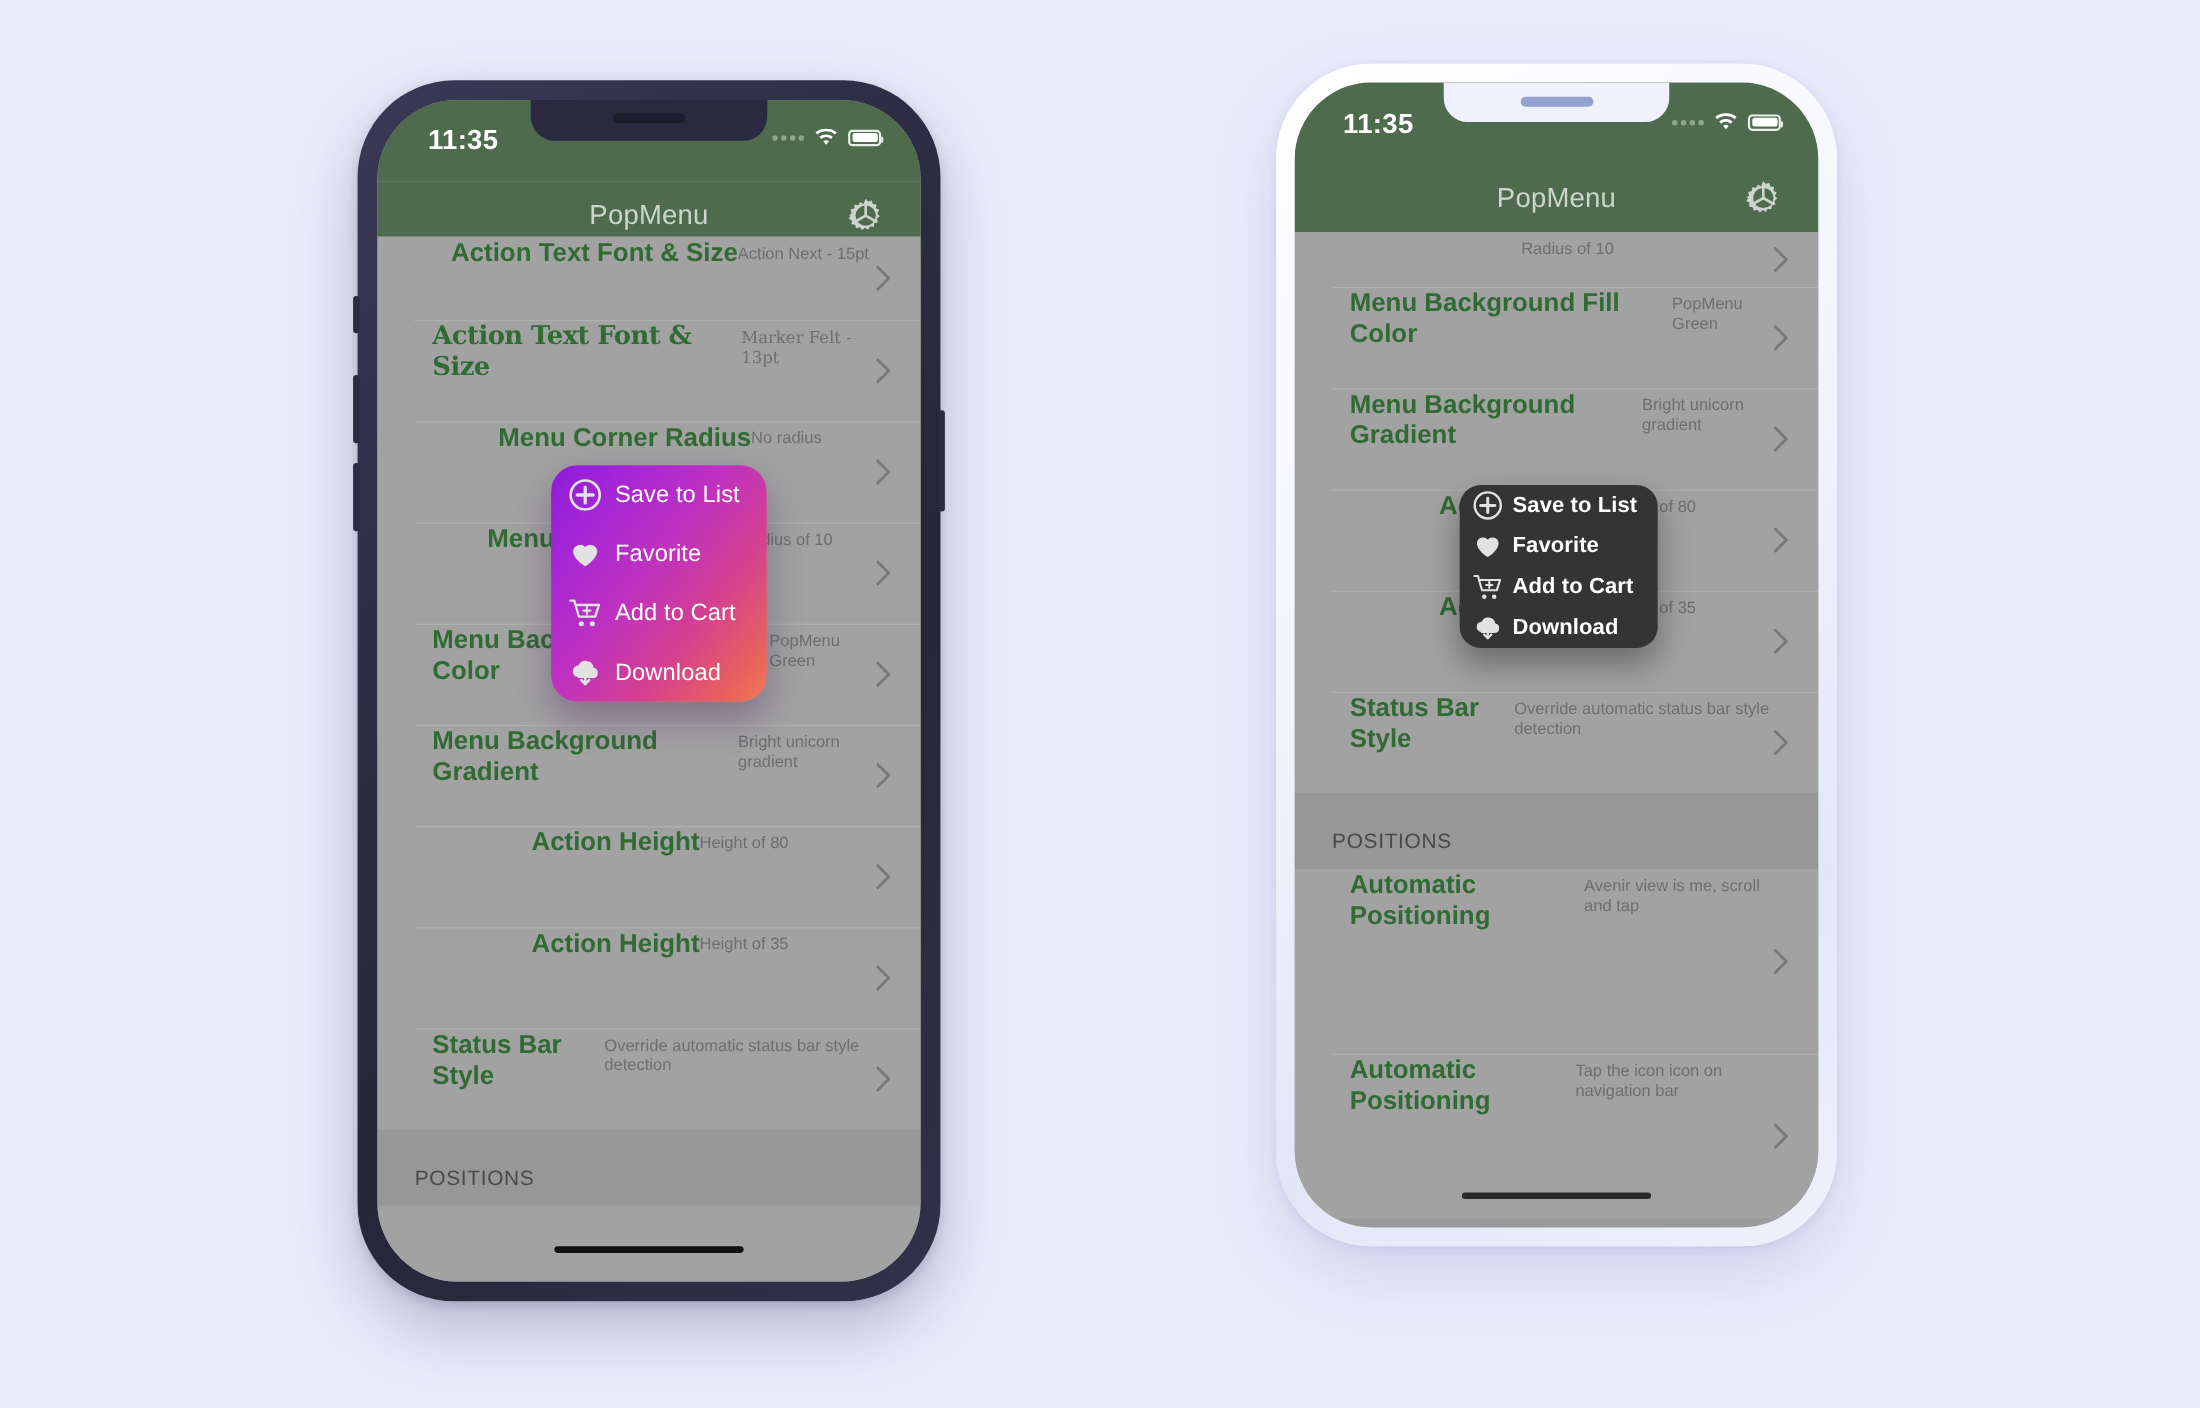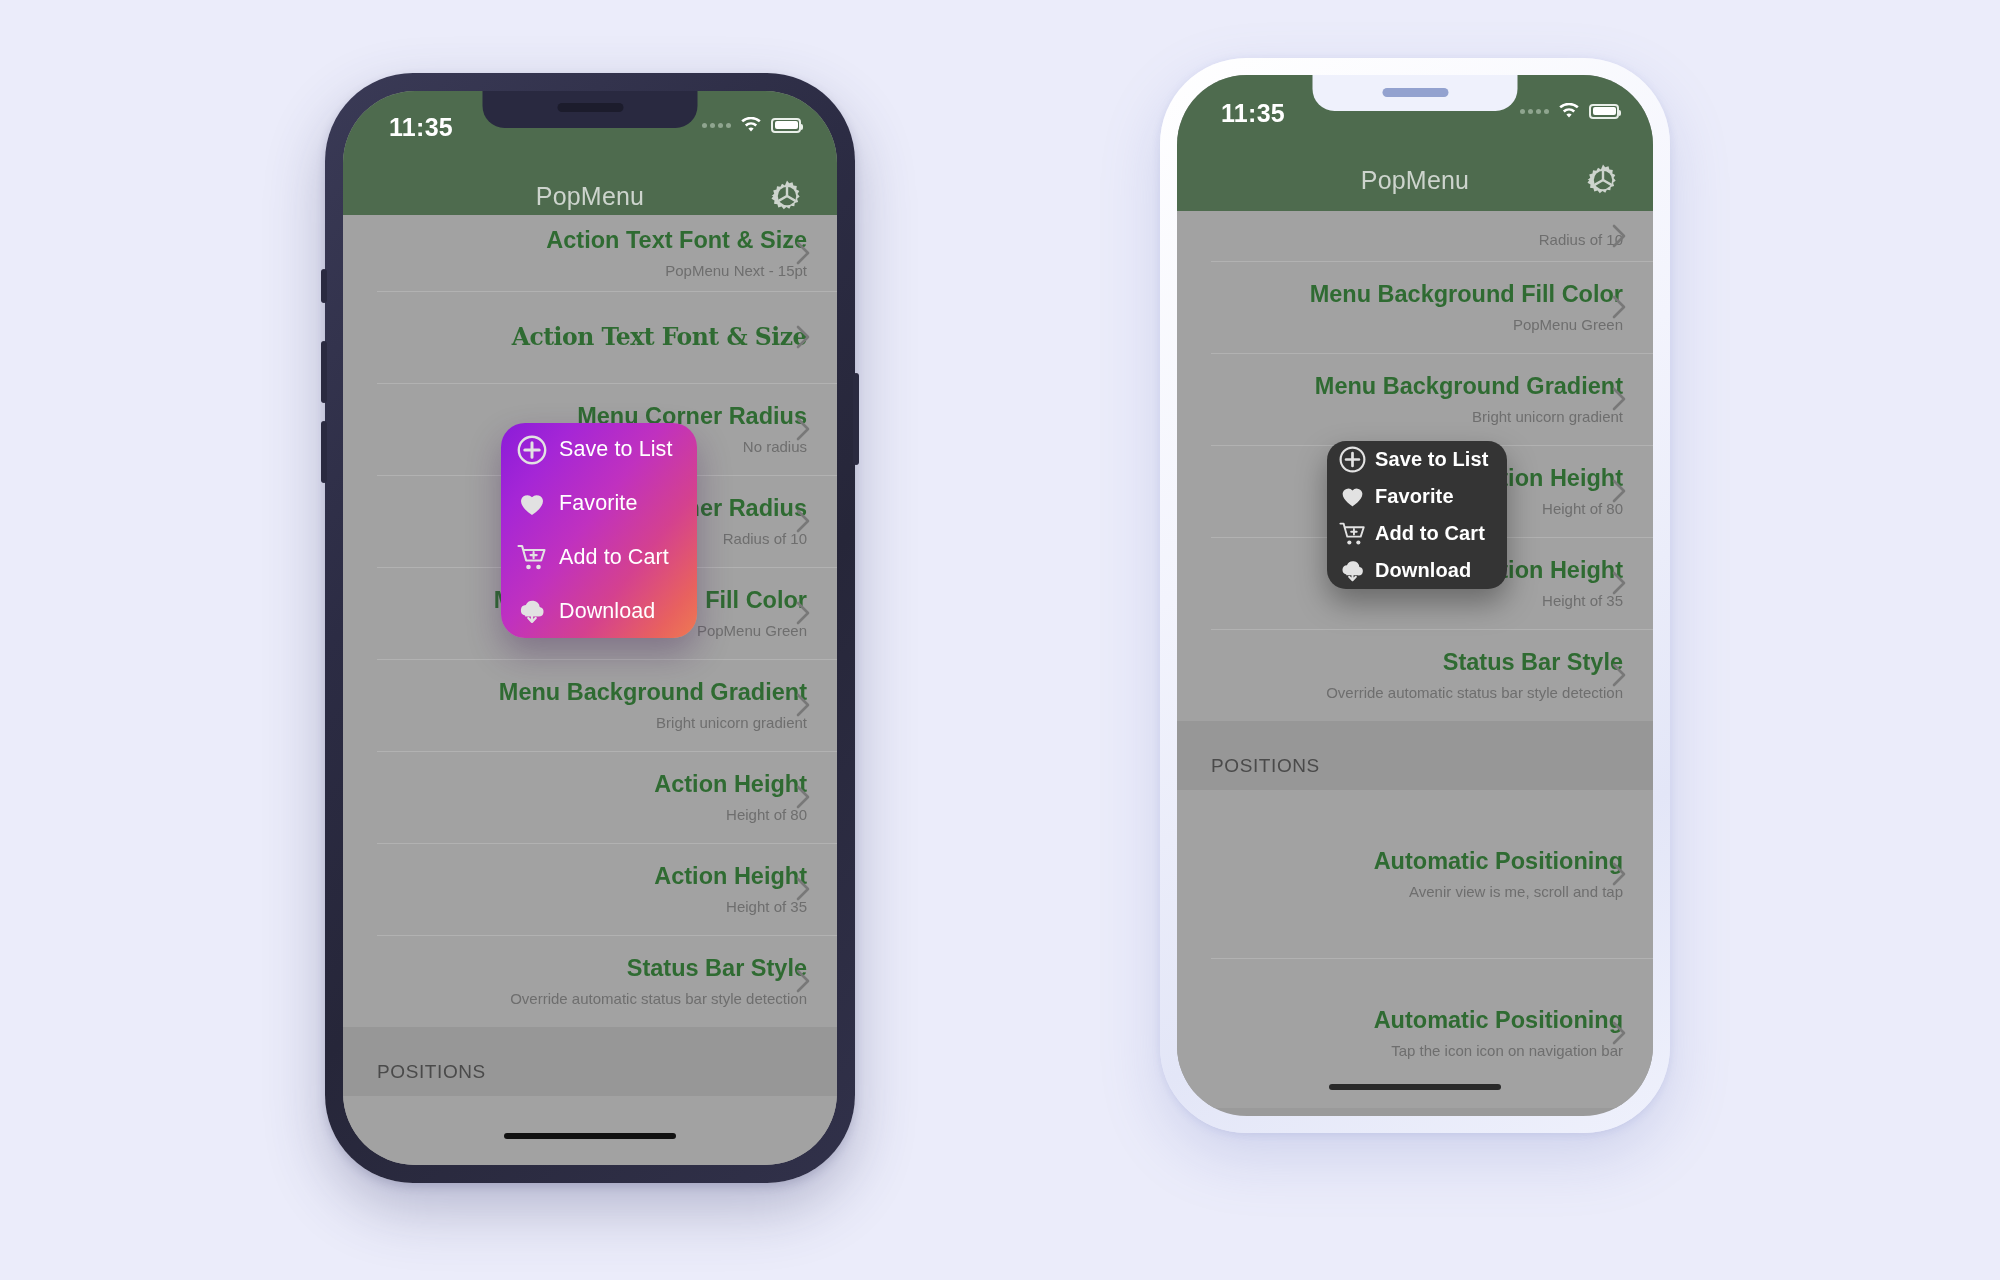--- a/index.html
+++ b/index.html
@@ -89,22 +89,22 @@
   }
   .nav-title{color:#cdd4cd;font-size:25px;font-weight:400;letter-spacing:.2px;}
   .gear{
     position:absolute;right:30px;top:50%;transform:translateY(-50%);
     width:40px;height:40px;
   }
 
   
   .list{background:#a2a2a2;position:relative;}
   .row{
-    position:relative;padding:0 30px 0 16px;box-sizing:border-box;
-    display:flex;flex-direction:column;justify-content:center;align-items:flex-end;
+    position:relative;padding:0 30px 0 50px;box-sizing:border-box;
+    display:flex;flex-direction:row;justify-content:center;
   }
   .row + .row::before{
     content:"";position:absolute;left:34px;right:0;top:0;height:1px;background:rgba(255,255,255,.18);
   }
   .row .title{color:#2f6b32;font-size:23.5px;font-weight:700;line-height:1.2;}
   .row .sub{color:#6e6e6e;font-size:15px;font-weight:400;line-height:1.2;margin-top:7px;}
   .row .chev{
     position:absolute;right:26px;top:50%;transform:translateY(-50%);
     width:16px;height:26px;
   }
@@ -198,27 +198,28 @@
                 <path d="M20 20 L27.6 24.4"></path>
                 <path d="M20 20 L12.4 24.4"></path>
             </g>
           </svg>
         </span>
       </div>
 
       <div class="list" id="list-left">
           <div class="row" style="height: 76px; margin-top: -12px;">
             <span class="title">Action Text Font &amp; Size</span>
-            <span class="sub">PopMenu Next - 15pt</span>
+            <span class="sub">Action Next - 15pt</span>
             <span class="chev"><svg width="16" height="26" viewBox="0 0 16 26">
                 <path d="M3 3l10 10L3 23" fill="none" stroke="#787878" stroke-width="2.6" stroke-linecap="round" stroke-linejoin="round"></path>
               </svg></span>
           </div>
           <div class="row marker" style="height: 92px;">
             <span class="title">Action Text Font &amp; Size</span>
+            <span class="sub">Marker Felt - 13pt</span>
             <span class="chev"><svg width="16" height="26" viewBox="0 0 16 26">
                 <path d="M3 3l10 10L3 23" fill="none" stroke="#787878" stroke-width="2.6" stroke-linecap="round" stroke-linejoin="round"></path>
               </svg></span>
           </div>
           <div class="row" style="height: 92px;">
             <span class="title">Menu Corner Radius</span>
             <span class="sub">No radius</span>
             <span class="chev"><svg width="16" height="26" viewBox="0 0 16 26">
                 <path d="M3 3l10 10L3 23" fill="none" stroke="#787878" stroke-width="2.6" stroke-linecap="round" stroke-linejoin="round"></path>
               </svg></span>

